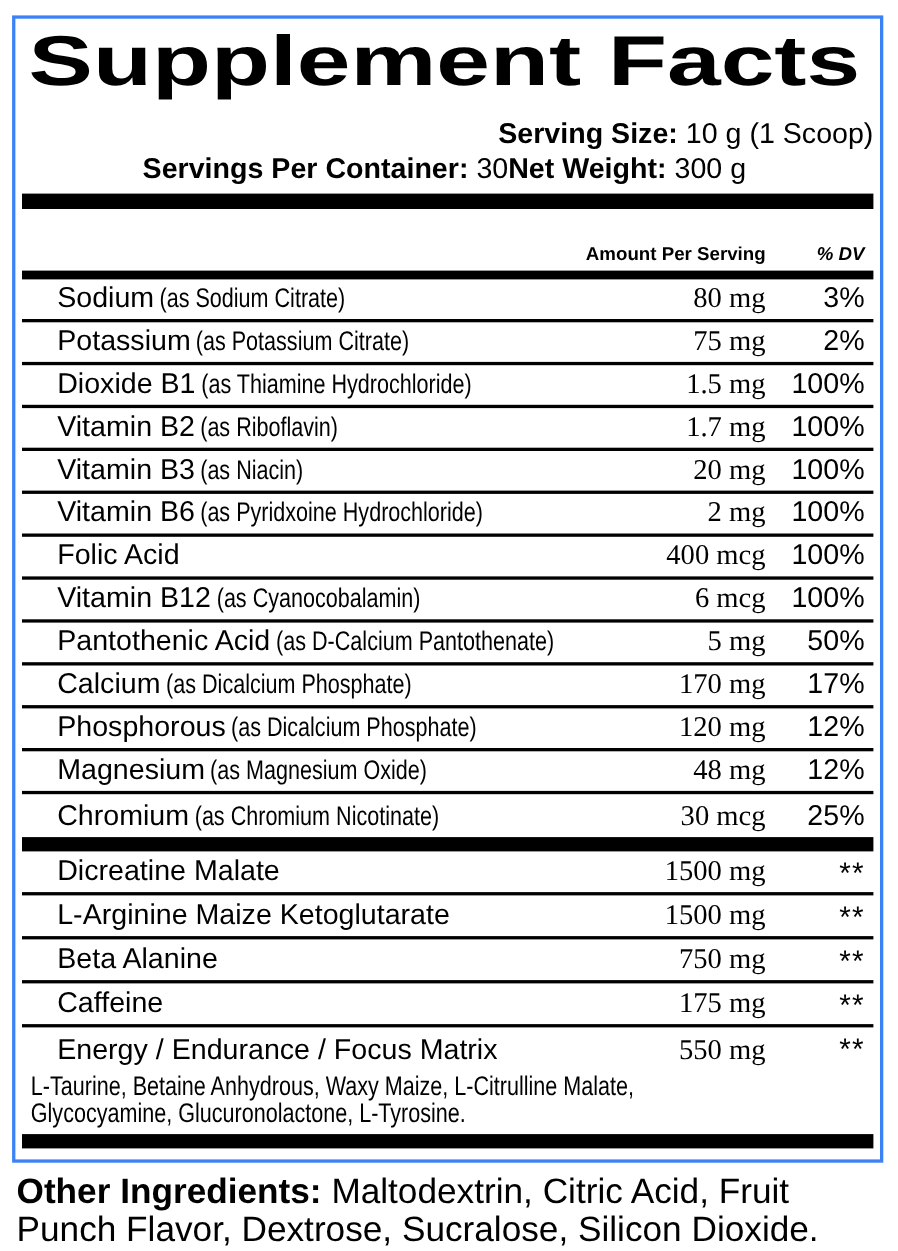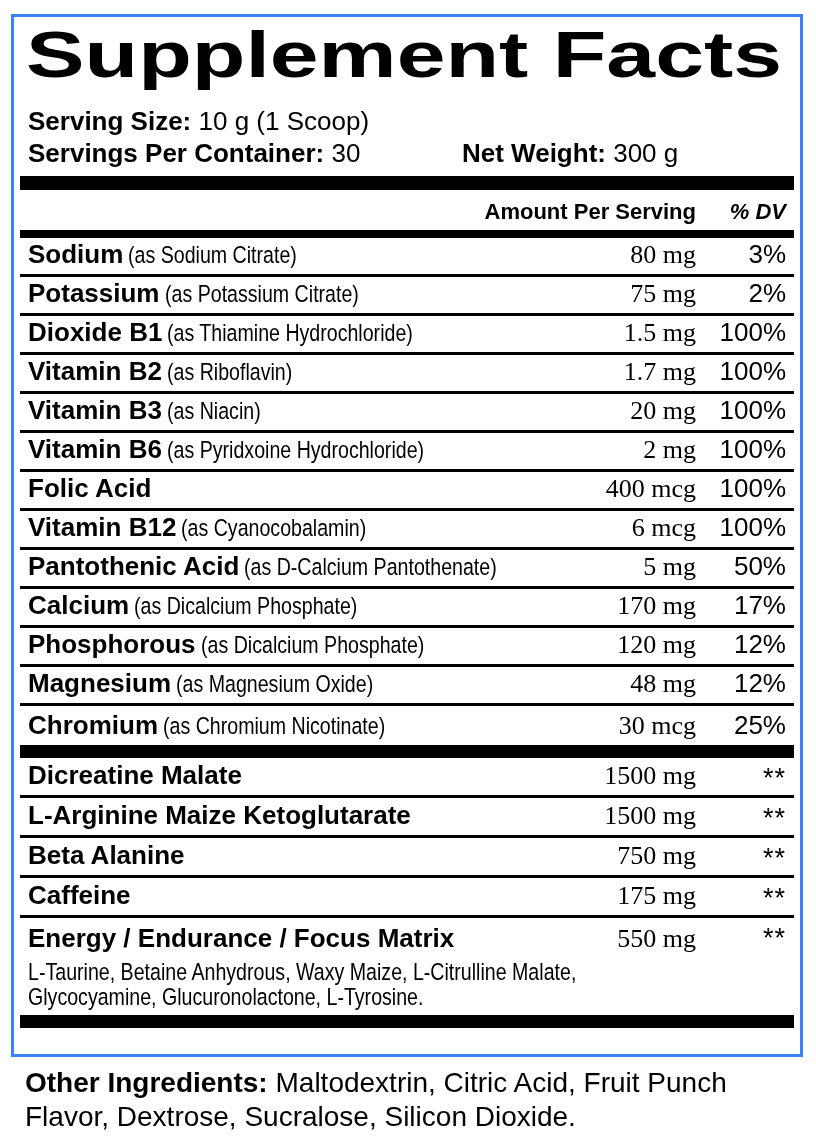--- a/index.html
+++ b/index.html
@@ -8,59 +8,59 @@
     background:#ffffff;color:#000;
     font-family:"Liberation Sans", sans-serif;
     -webkit-font-smoothing:antialiased;
   }
   .box{
     position:absolute;left:11px;top:14px;width:792px;height:1043px;
     border:3px solid #3b82f6;box-sizing:border-box;background:#fff;
     padding:0 6px;overflow:hidden;
   }
   .title-svg{display:block;margin:8px 0 0 6px;overflow:visible;}
-  .lead{font-size:26px;line-height:32px;padding-left:8px;}
+  .lead{font-size:26px;line-height:32px;padding-left:8px;text-align:right;}
   .lead .lbl{font-weight:bold;}
   .lead-first{margin-top:12px;}
   .two-col{display:flex;}
   .two-col .col-a{width:434px;flex:none;}
   .bar{background:#000;width:100%;}
   .bar-thick{height:14px;margin-top:7px;}
   .bar-mid{height:8px;}
   .bar-sect{height:13px;}
   .hdr-row{
-    display:flex;align-items:flex-end;height:40px;box-sizing:border-box;
-    padding:0 8px 5px;font-weight:bold;font-size:22px;
+    display:flex;align-items:flex-end;height:56px;box-sizing:border-box;
+    padding:0 8px 5px;font-weight:bold;font-size:17px;
   }
   .hdr-row .hdr-amt{flex:1;text-align:right;}
   .hdr-row .hdr-dv{width:90px;flex:none;text-align:right;padding-left:10px;box-sizing:border-box;font-style:italic;}
   .row{
     display:flex;align-items:flex-end;height:39px;box-sizing:border-box;
     border-bottom:3px solid #000;padding:1px 8px 4px;font-size:26px;
   }
   .row:last-child{border-bottom:none;}
   .row .name{flex:1;min-width:0;white-space:nowrap;}
-  .row .name b{font-weight:bold;}
+  .row .name b{font-weight:normal;margin-left:24px;}
   .cond{
     display:inline-block;transform:scaleX(0.8);transform-origin:left bottom;
     font-size:24.5px;margin-left:5px;font-weight:normal;
   }
   .row .amt{width:120px;flex:none;text-align:right;font-family:Liberation Serif, serif;}
   .row .dv{width:90px;flex:none;text-align:right;}
   .row .dv.star{align-self:flex-start;line-height:1;margin-top:6px;font-size:27px;letter-spacing:1px;}
   .arow{height:40px;}
   .matrix{border-bottom:none;padding-bottom:0;height:36px;align-items:flex-end;justify-content:flex-end;}
   .matrix-ing{
     font-size:24.5px;line-height:25px;padding:5px 0 6px 10px;
     width:107%;transform:scaleX(0.8);transform-origin:left top;
   }
   .footnote{font-size:27px;padding:7px 0 0 4px;margin-top:44px;}
   .other{
-    position:absolute;left:25px;top:1066px;width:766px;
-    font-size:28px;line-height:34px;
+    position:absolute;left:15px;top:1066px;width:766px;
+    font-size:32px;line-height:34px;
   }
   .other .lbl{font-weight:bold;}
 </style>
 </head>
 <body>
 
 <div class="box">
 
   <svg class="title-svg" width="766" height="68">
     <text x="0" y="52" font-size="64" font-weight="bold" fill="#000" font-family="Liberation Sans, sans-serif" textLength="756" lengthAdjust="spacingAndGlyphs">Supplement Facts</text>

